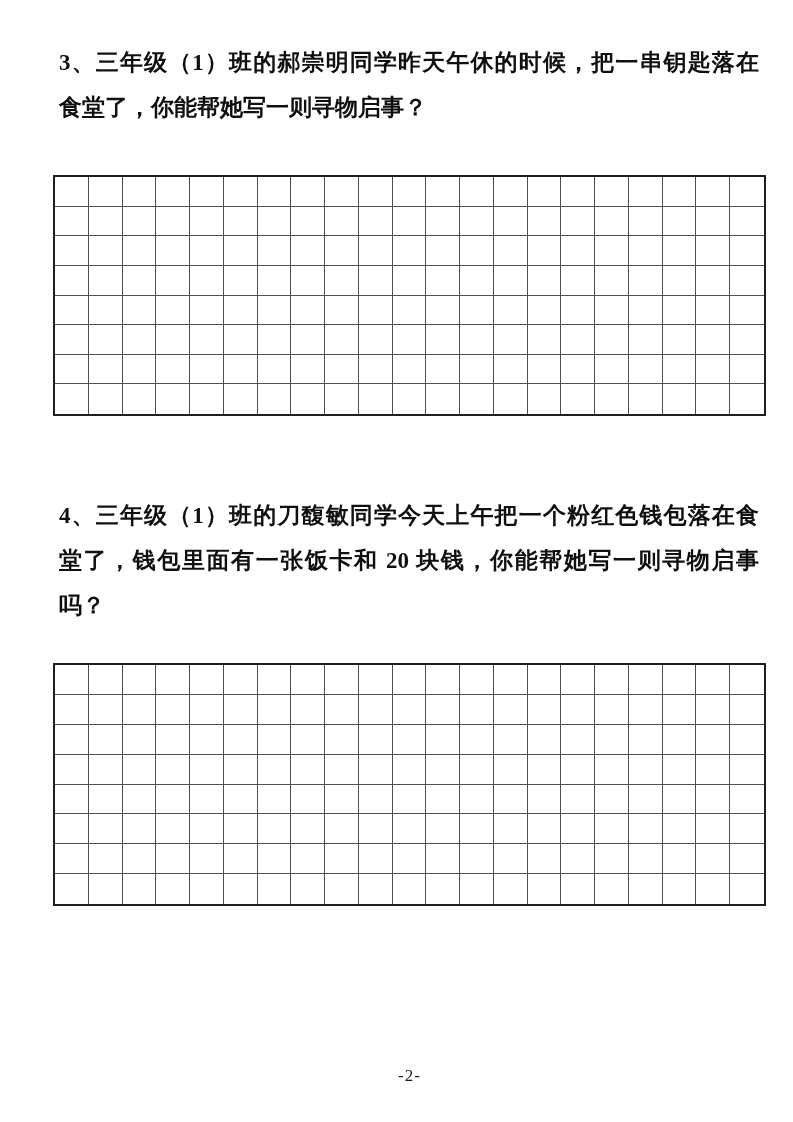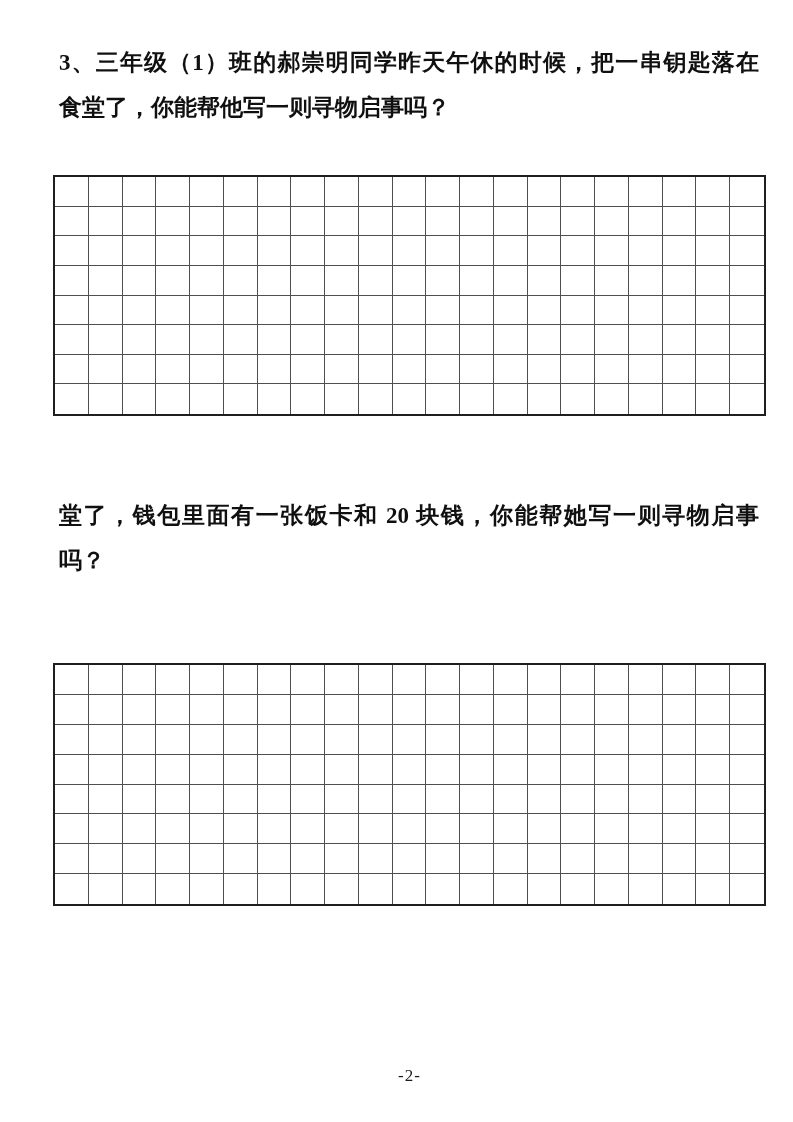--- a/index.html
+++ b/index.html
@@ -66,21 +66,21 @@
     font-family: "Liberation Serif", "DejaVu Serif", serif;
   }
 </style>
 </head>
 <body>
 
 <div class="page">
 
   <div class="q-text q3-text">
       <div class="q-line">3、三年级（1）班的郝崇明同学昨天午休的时候，把一串钥匙落在</div>
-      <div class="q-line">食堂了，你能帮他写一则寻物启事吗？</div>
+      <div class="q-line">食堂了，你能帮她写一则寻物启事？</div>
     </div>
 
   <div class="answer-grid grid1" style="grid-template-columns: repeat(21, 1fr);">
       <div class="cell"></div>
       <div class="cell"></div>
       <div class="cell"></div>
       <div class="cell"></div>
       <div class="cell"></div>
       <div class="cell"></div>
       <div class="cell"></div>
@@ -241,20 +241,21 @@
       <div class="cell lr"></div>
       <div class="cell lr"></div>
       <div class="cell lr"></div>
       <div class="cell lr"></div>
       <div class="cell lr"></div>
       <div class="cell lr"></div>
       <div class="cell lc lr"></div>
     </div>
 
   <div class="q-text q4-text">
+      <div class="q-line">4、三年级（1）班的刀馥敏同学今天上午把一个粉红色钱包落在食</div>
       <div class="q-line">堂了，钱包里面有一张饭卡和 20 块钱，你能帮她写一则寻物启事</div>
       <div class="q-line">吗？</div>
     </div>
 
   <div class="answer-grid grid2" style="grid-template-columns: repeat(21, 1fr);">
       <div class="cell"></div>
       <div class="cell"></div>
       <div class="cell"></div>
       <div class="cell"></div>
       <div class="cell"></div>

